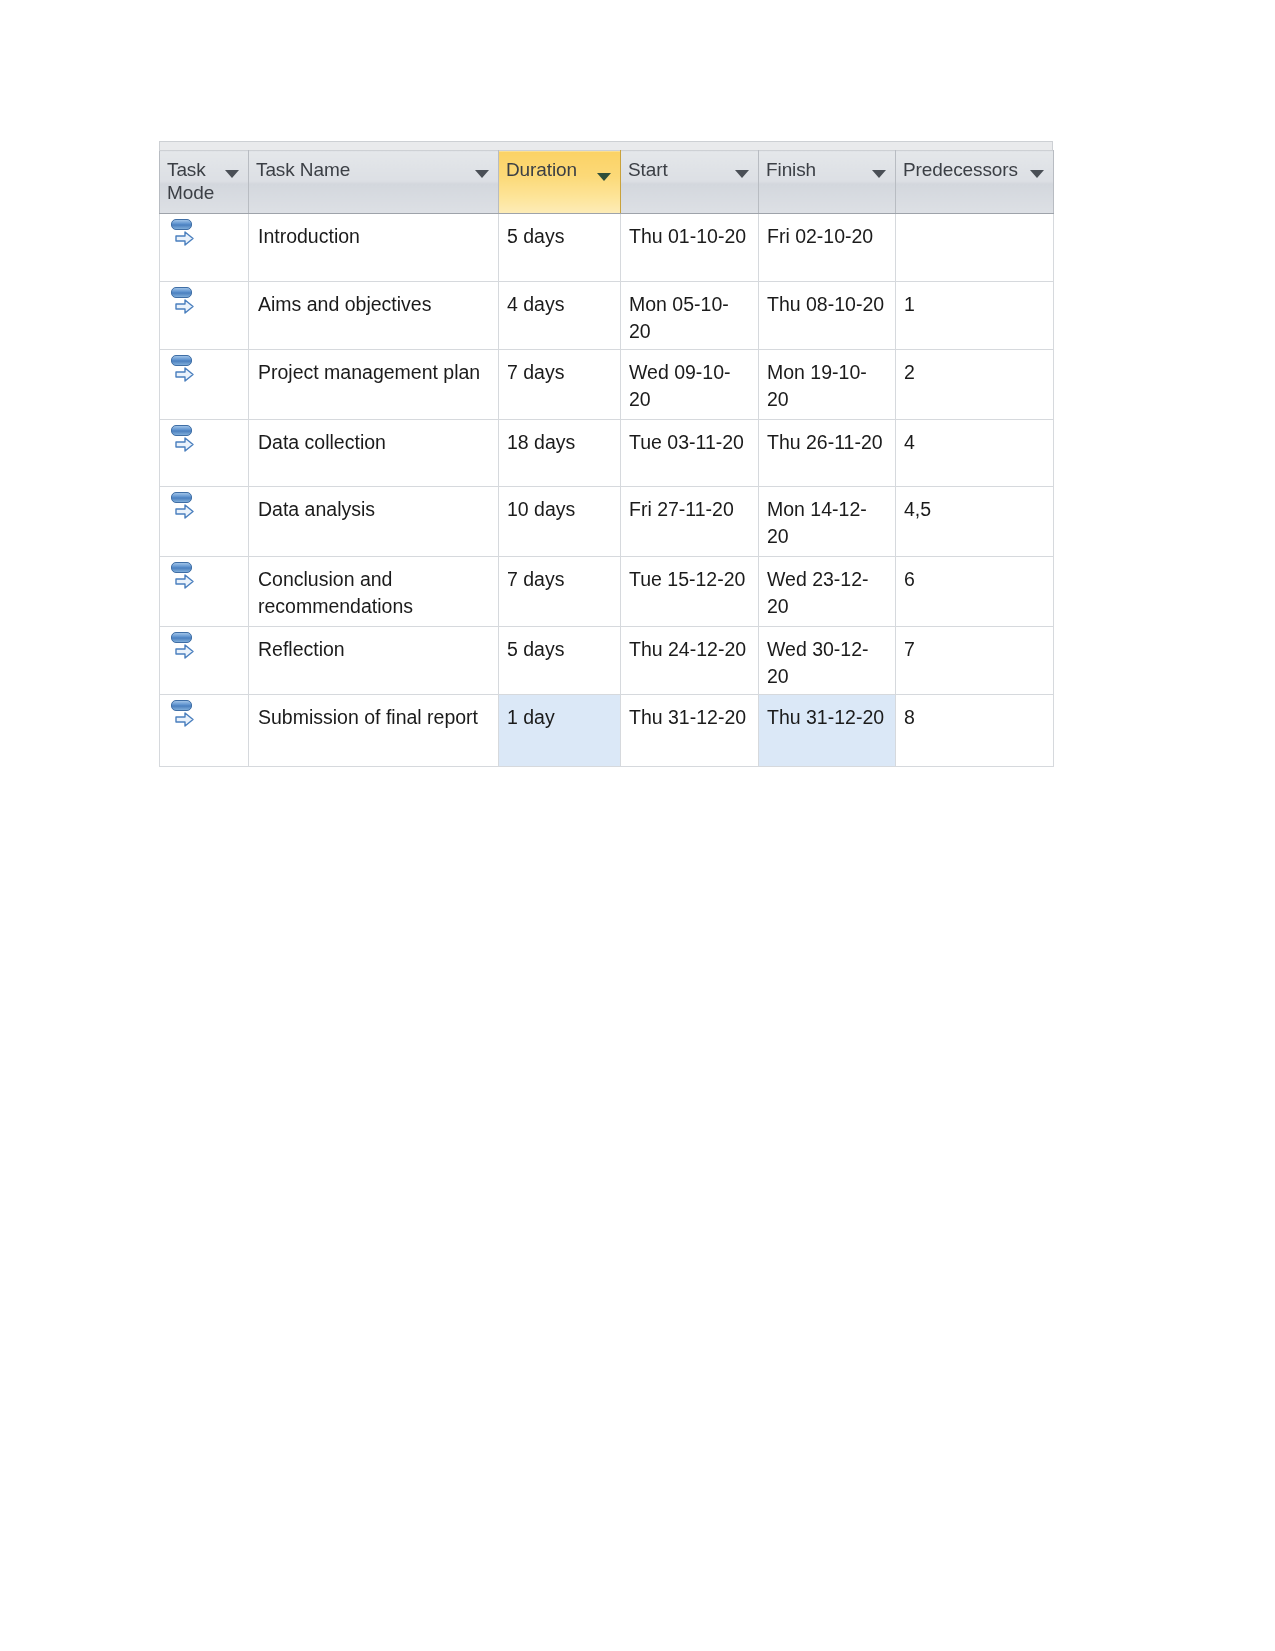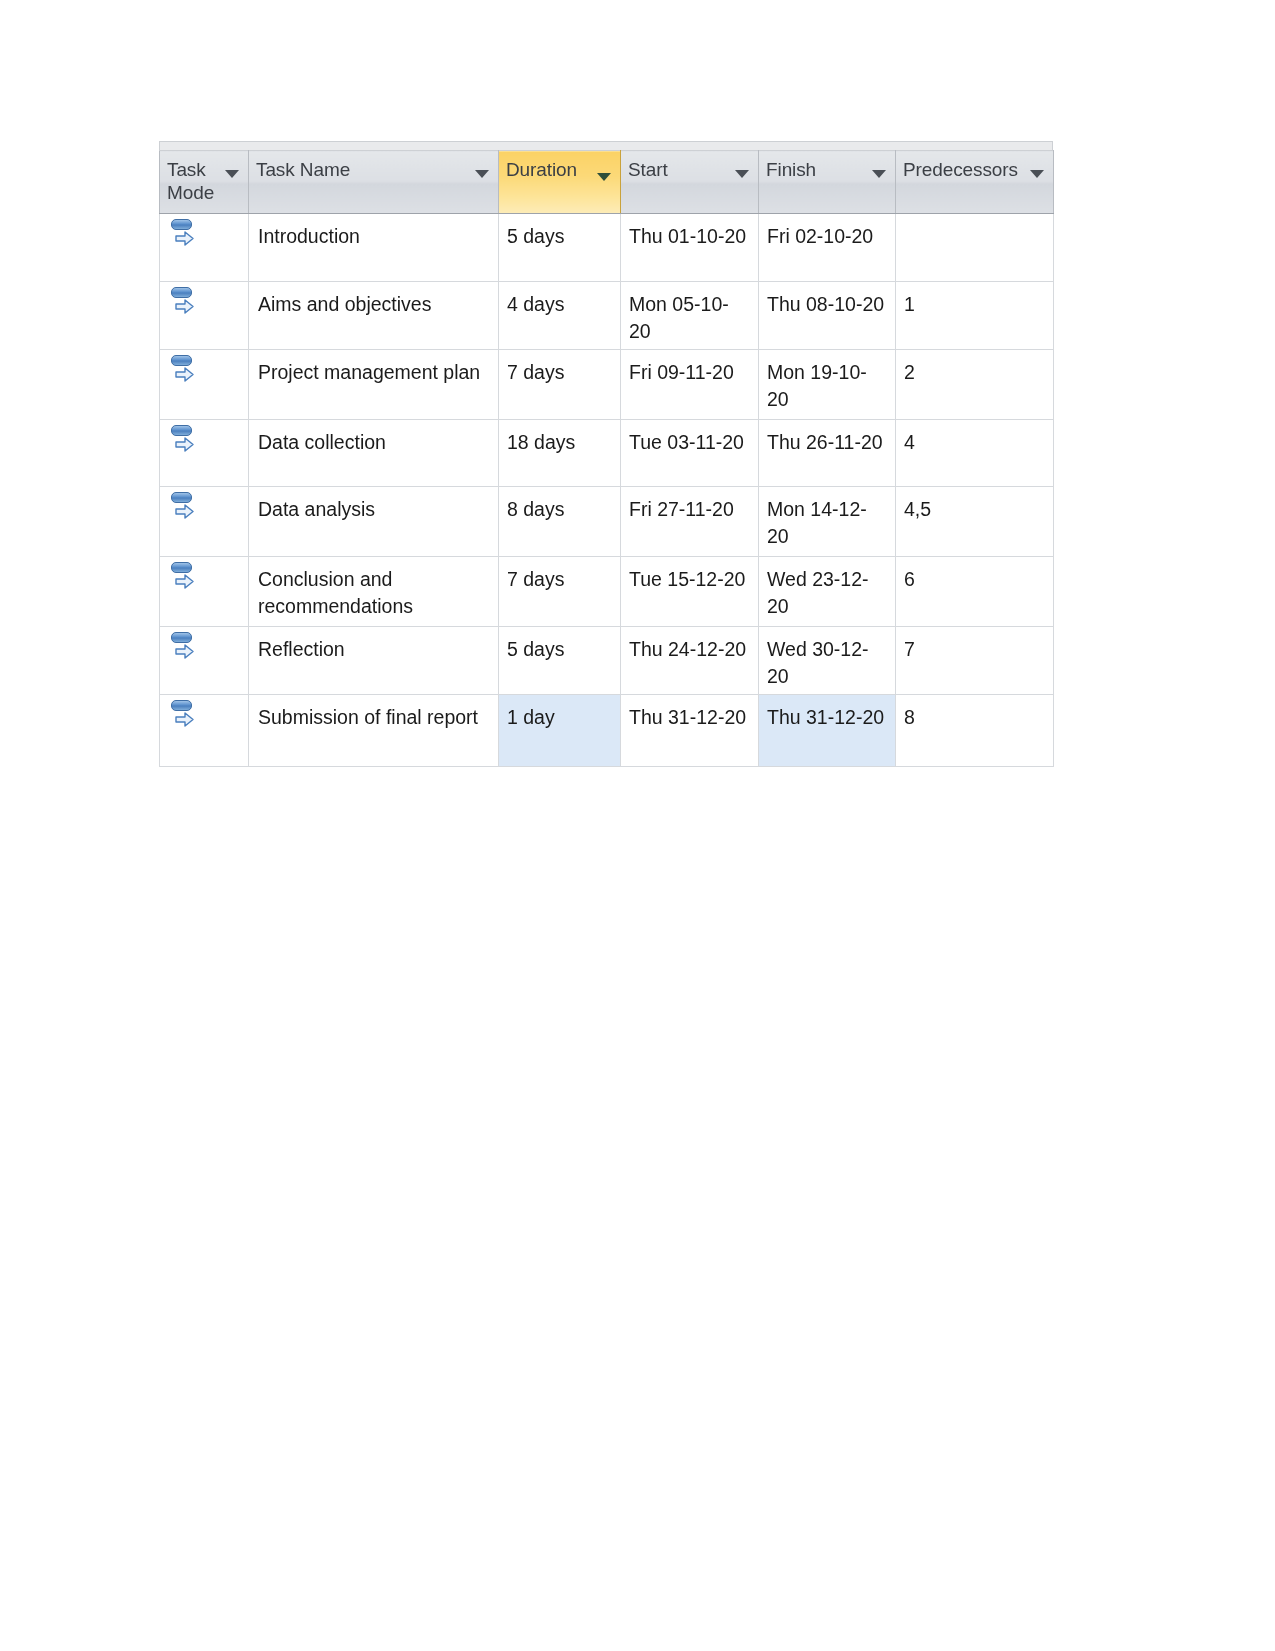--- a/index.html
+++ b/index.html
@@ -239,21 +239,21 @@
         <td class="cell-mode">
           <span class="mode-icon">
             <span class="bar"></span>
             <svg class="arrow" width="20" height="17" viewBox="0 0 20 17">
               <path d="M1 5 h9 V1 l8 6.5 -8 6.5 V10 H1 Z" fill="#eaf2fb" stroke="#4a7fbe" stroke-width="1.4" stroke-linejoin="round"></path>
             </svg>
           </span>
         </td>
         <td class="cell-name">Project management plan</td>
         <td>7 days</td>
-        <td>Fri 09-11-20</td>
+        <td>Wed 09-10-20</td>
         <td>Mon 19-10-20</td>
         <td>2</td>
       </tr>
 
 
       <tr class="r5">
         <td class="cell-mode">
           <span class="mode-icon">
             <span class="bar"></span>
             <svg class="arrow" width="20" height="17" viewBox="0 0 20 17">
@@ -271,21 +271,21 @@
       <tr class="r6">
         <td class="cell-mode">
           <span class="mode-icon">
             <span class="bar"></span>
             <svg class="arrow" width="20" height="17" viewBox="0 0 20 17">
               <path d="M1 5 h9 V1 l8 6.5 -8 6.5 V10 H1 Z" fill="#eaf2fb" stroke="#4a7fbe" stroke-width="1.4" stroke-linejoin="round"></path>
             </svg>
           </span>
         </td>
         <td class="cell-name">Data analysis</td>
-        <td>8 days</td>
+        <td>10 days</td>
         <td>Fri 27-11-20</td>
         <td>Mon 14-12-20</td>
         <td>4,5</td>
       </tr>
 
       <tr class="r7">
         <td class="cell-mode">
           <span class="mode-icon">
             <span class="bar"></span>
             <svg class="arrow" width="20" height="17" viewBox="0 0 20 17">

